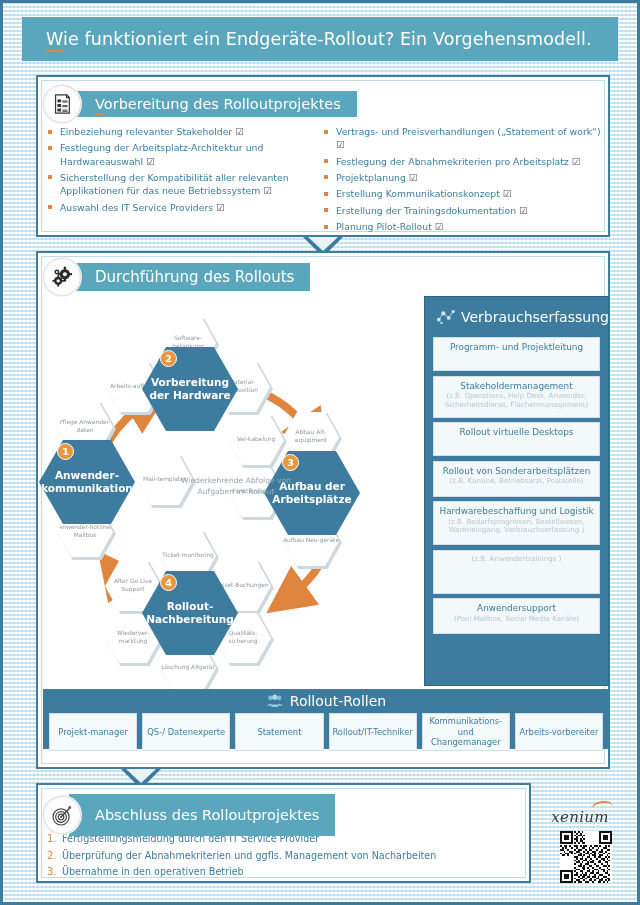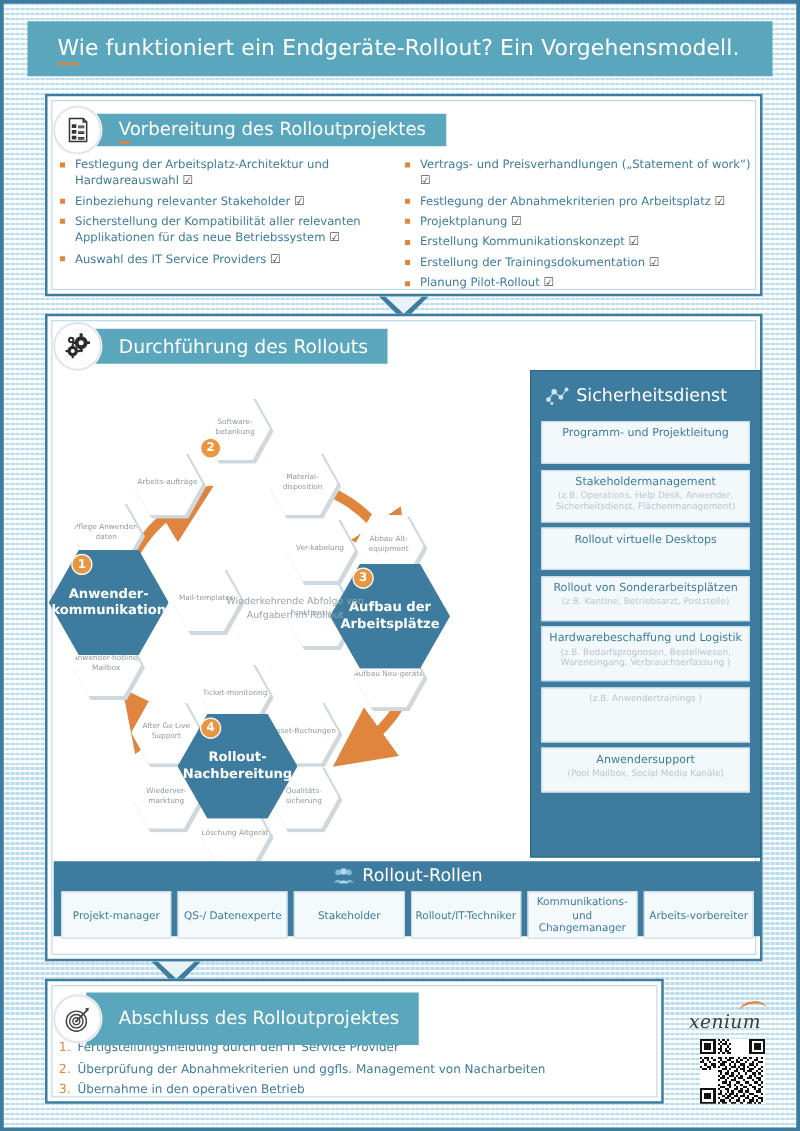--- a/index.html
+++ b/index.html
@@ -195,22 +195,22 @@
         <rect x="7" y="17" width="4" height="3.2" fill="#333"></rect>
         <path d="M12.4 8.6 H18 M12.4 10 H18 M12.4 13.6 H18 M12.4 15 H18 M12.4 18.6 H18 M12.4 20 H18" stroke="#333" stroke-width="1"></path>
       </svg>
     </div>
     <div class="sec-pill">
       <span class="t"><span class="u-under">V</span><span></span>orbereitung des Rolloutprojektes</span>
     </div>
   </div>
 
   <ul class="bullets" style="left:44px; top:122px; width:280px;">
+    <li><span>Einbeziehung relevanter Stakeholder</span> <span class="chk">☑</span></li>
     <li><span>Festlegung der Arbeitsplatz-Architektur und Hardwareauswahl</span> <span class="chk">☑</span></li>
-    <li><span>Einbeziehung relevanter Stakeholder</span> <span class="chk">☑</span></li>
     <li><span>Sicherstellung der Kompatibilität aller relevanten Applikationen für das neue Betriebssystem</span> <span class="chk">☑</span></li>
     <li><span>Auswahl des IT Service Providers</span> <span class="chk">☑</span></li>
   </ul>
 
   <ul class="bullets" style="left:320px; top:122px; width:278px;">
     <li><span>Vertrags- und Preisverhandlungen („Statement of work“)</span> <span class="chk">☑</span></li>
     <li><span>Festlegung der Abnahmekriterien pro Arbeitsplatz</span> <span class="chk">☑</span></li>
     <li><span>Projektplanung</span> <span class="chk">☑</span></li>
     <li><span>Erstellung Kommunikationskonzept</span> <span class="chk">☑</span></li>
     <li><span>Erstellung der Trainingsdokumentation</span> <span class="chk">☑</span></li>
@@ -293,20 +293,23 @@
       <span>Software-betankung</span>
       </div>
     <div class="hex-sm-b" style="left:184px; top:60px; width:58px; height:52px;"></div>
     <div class="hex hex-sm" style="left:183px; top:59px;">
       <span>Material-disposition</span>
       </div>
     <div class="hex-sm-b" style="left:76px; top:60px; width:58px; height:52px;"></div>
     <div class="hex hex-sm" style="left:75px; top:59px;">
       <span>Arbeits-aufträge</span>
       </div>
+    <div class="hex hex-main" style="left:111px; top:44px;">
+      <span>Vorbereitung der Hardware</span>
+      </div>
     <div class="badge" style="left:129px; top:47px;">2</div>
 
     <div class="hex-sm-b" style="left:253px; top:110px; width:58px; height:52px;"></div>
     <div class="hex hex-sm" style="left:252px; top:109px;">
       <span>Abbau Alt-equipment</span>
       </div>
     <div class="hex-sm-b" style="left:253px; top:214px; width:58px; height:52px;"></div>
     <div class="hex hex-sm" style="left:252px; top:213px;">
       <span>Aufbau Neu-geräte</span>
       </div>
@@ -364,21 +367,21 @@
           </g>
           <g fill="#cfe5f0">
             <circle cx="3" cy="13" r="2.1"></circle>
               <circle cx="8" cy="6" r="2.4"></circle>
             <circle cx="14" cy="11" r="2.1"></circle>
               <circle cx="19" cy="4" r="1.8"></circle>
             <circle cx="6" cy="16.5" r="1.3"></circle>
           </g>
         </svg>
       </span>
-      <span class="t">Sicherheitsdienst</span>
+      <span class="t">Verbrauchserfassung</span>
     </div>
 
     <div class="qbox" style="height:34px;">
       <div class="main">Programm- und Projektleitung</div>
     </div>
     <div class="qbox" style="height:42px;">
       <div class="main">Stakeholdermanagement</div>
       <div class="sub">(z.B. Operations, Help Desk, Anwender, Sicherheitsdienst, Flächenmanagement)</div>
     </div>
     <div class="qbox" style="height:34px;">
@@ -411,21 +414,21 @@
           <path d="M1 13 q4-5 8 0 Z"></path>
             <path d="M11 13 q4-5 8 0 Z"></path>
           <path d="M5.4 14 q4.4-6 8.8 0 Z" fill="#a9d8e8"></path>
         </svg>
       </span>
       <span class="t">Rollout-Rollen</span>
     </div>
     <div class="rrow">
       <div class="rbox">Projekt-manager</div>
       <div class="rbox">QS-/ Datenexperte</div>
-      <div class="rbox">Stakeholder</div>
+      <div class="rbox">Statement</div>
       <div class="rbox">Rollout/IT-Techniker</div>
       <div class="rbox">Kommunikations- und Changemanager</div>
       <div class="rbox">Arbeits-vorbereiter</div>
     </div>
   </div>
 
   <div class="diamond" style="left:118px; top:766px;"></div>
 
   <div class="panel" style="left:33px; top:780px; width:495px; height:100px;">
     <div class="panel-inner-line"></div>

